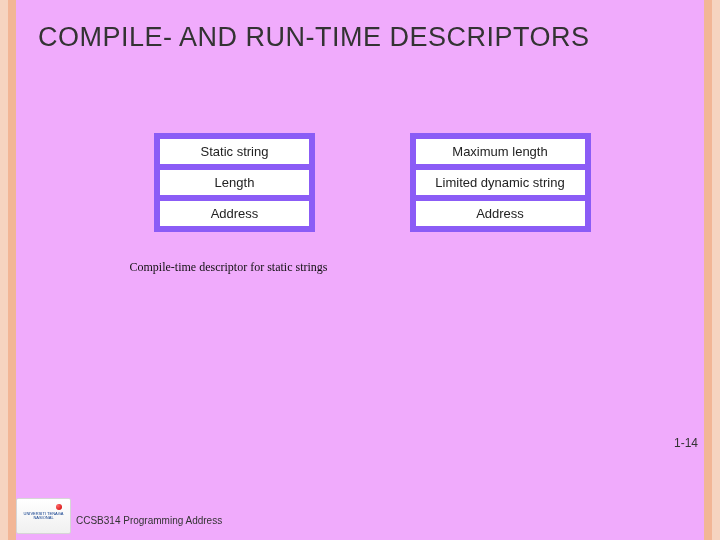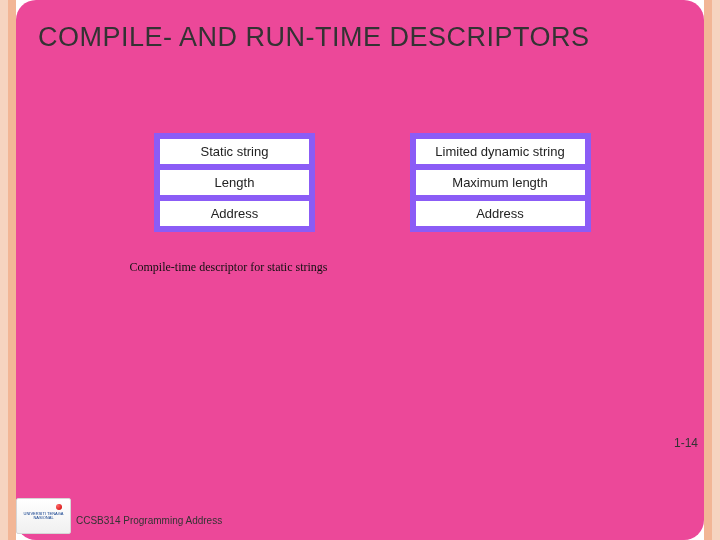--- a/index.html
+++ b/index.html
@@ -18,22 +18,21 @@
   .stripe-left-inner { left: 8px; width: 8px; background: #f2b696; }
   .stripe-right-outer { right: 0; width: 8px; background: #f6d4c0; }
   .stripe-right-inner { right: 8px; width: 8px; background: #f2b696; }
 
   .slide {
     position: absolute;
     left: 16px;
     right: 16px;
     top: 0;
     bottom: 0;
-    background: #ec4899;
-    border-radius: 20px;
+    background: #f0abfc;
   }
 
   .title {
     padding: 22px 22px 0 22px;
     font-size: 27px;
     letter-spacing: 0.5px;
     color: #333333;
     font-weight: 400;
     line-height: 1.15;
   }
@@ -152,24 +151,24 @@
             </tr>
       </tbody>
         </table>
       <div class="caption">Compile-time descriptor for static strings</div>
     </div>
 
     <div class="col">
       <table class="desc-table tbl-right">
         <tbody>
             <tr>
-              <td>Limited dynamic string</td>
+              <td>Maximum length</td>
             </tr>
         <tr>
-              <td>Maximum length</td>
+              <td>Limited dynamic string</td>
             </tr>
         <tr>
               <td>Address</td>
             </tr>
       </tbody>
         </table>
     </div>
 
   </div>
 

